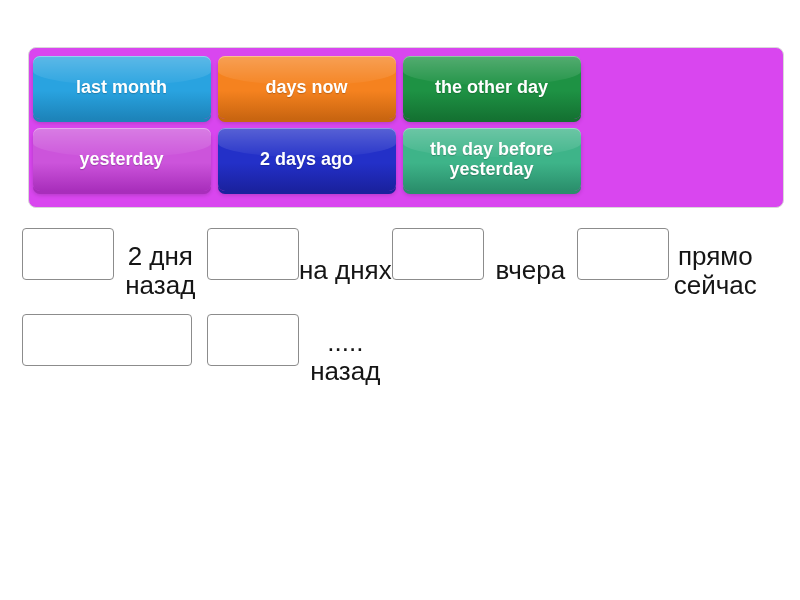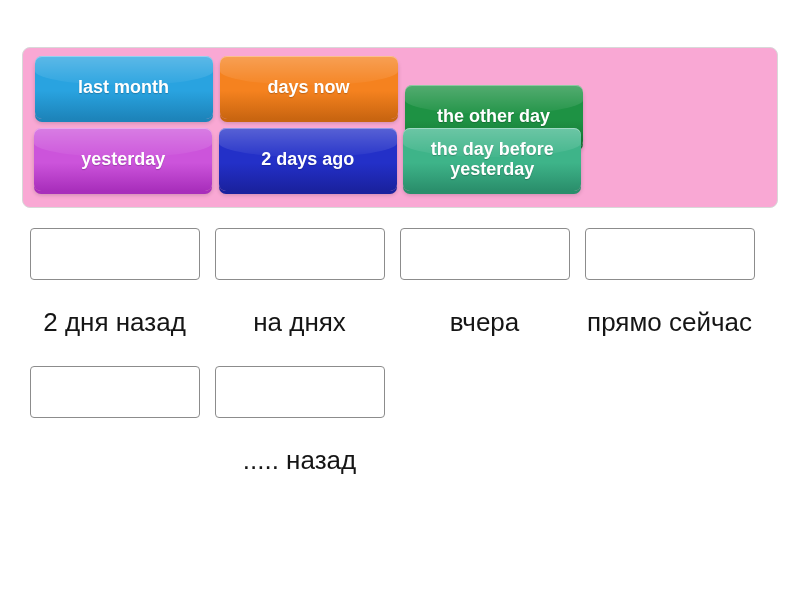--- a/index.html
+++ b/index.html
@@ -15,29 +15,29 @@
   #app {
     position: relative;
     width: 800px;
     height: 600px;
     background: #ffffff;
   }
 
   
   .wordbank {
     position: absolute;
-    left: 22px;
+    left: 28px;
     top: 47px;
     width: 756px;
     height: 161px;
     box-sizing: border-box;
-    background: #f9a8d4;
+    background: #d946ef;
     border: 1px solid #d8d8d8;
     border-radius: 8px;
-    padding: 8px 8px;
+    padding: 8px 0;
     box-sizing: border-box;
   }
 
   .tile-row {
     display: flex;
     gap: 0px;
     height: 72px;
   }
 
   .tile-slot {
@@ -88,22 +88,21 @@
     width: 756px;
   }
 
   .drop-row {
     display: flex;
   }
 
   .drop-cell {
     width: 185px;
     display: flex;
-    flex-direction: column;
-    align-items: center;
+    flex-direction: row;
     box-sizing: border-box;
   }
 
   .drop-box {
     width: 170px;
     height: 52px;
     background: #ffffff;
     border: 1px solid #8c8c8c;
     border-radius: 4px;
     box-sizing: border-box;
@@ -141,21 +140,21 @@
         <div class="tile" id="tile0" style="background: linear-gradient(rgb(41, 163, 224) 0%, rgb(41, 163, 224) 55%, rgb(29, 132, 186) 100%); box-shadow: rgba(255, 255, 255, 0.35) 0px 1px 0px inset, rgb(29, 132, 186) 0px 3px 0px, rgba(0, 0, 0, 0.18) 0px 4px 4px;">
           <span>last month</span>
         </div>
       </div>
       <div class="tile-slot">
         <div class="tile" id="tile2" style="background: linear-gradient(rgb(245, 130, 31) 0%, rgb(245, 130, 31) 55%, rgb(201, 101, 16) 100%); box-shadow: rgba(255, 255, 255, 0.35) 0px 1px 0px inset, rgb(201, 101, 16) 0px 3px 0px, rgba(0, 0, 0, 0.18) 0px 4px 4px;">
           <span>days now</span>
         </div>
       </div>
       <div class="tile-slot">
-        <div class="tile" id="tile3" style="background: linear-gradient(rgb(30, 146, 68) 0%, rgb(30, 146, 68) 55%, rgb(20, 114, 50) 100%); box-shadow: rgba(255, 255, 255, 0.35) 0px 1px 0px inset, rgb(20, 114, 50) 0px 3px 0px, rgba(0, 0, 0, 0.18) 0px 4px 4px; margin-top: 29px;">
+        <div class="tile" id="tile3" style="background: linear-gradient(rgb(30, 146, 68) 0%, rgb(30, 146, 68) 55%, rgb(20, 114, 50) 100%); box-shadow: rgba(255, 255, 255, 0.35) 0px 1px 0px inset, rgb(20, 114, 50) 0px 3px 0px, rgba(0, 0, 0, 0.18) 0px 4px 4px;">
           <span>the other day</span>
         </div>
       </div>
     </div>
 
     <div class="tile-row">
       <div class="tile-slot">
         <div class="tile" id="tile4" style="background: linear-gradient(rgb(204, 84, 219) 0%, rgb(204, 84, 219) 55%, rgb(168, 46, 187) 100%); box-shadow: rgba(255, 255, 255, 0.35) 0px 1px 0px inset, rgb(168, 46, 187) 0px 3px 0px, rgba(0, 0, 0, 0.18) 0px 4px 4px;">
           <span>yesterday</span>
         </div>

